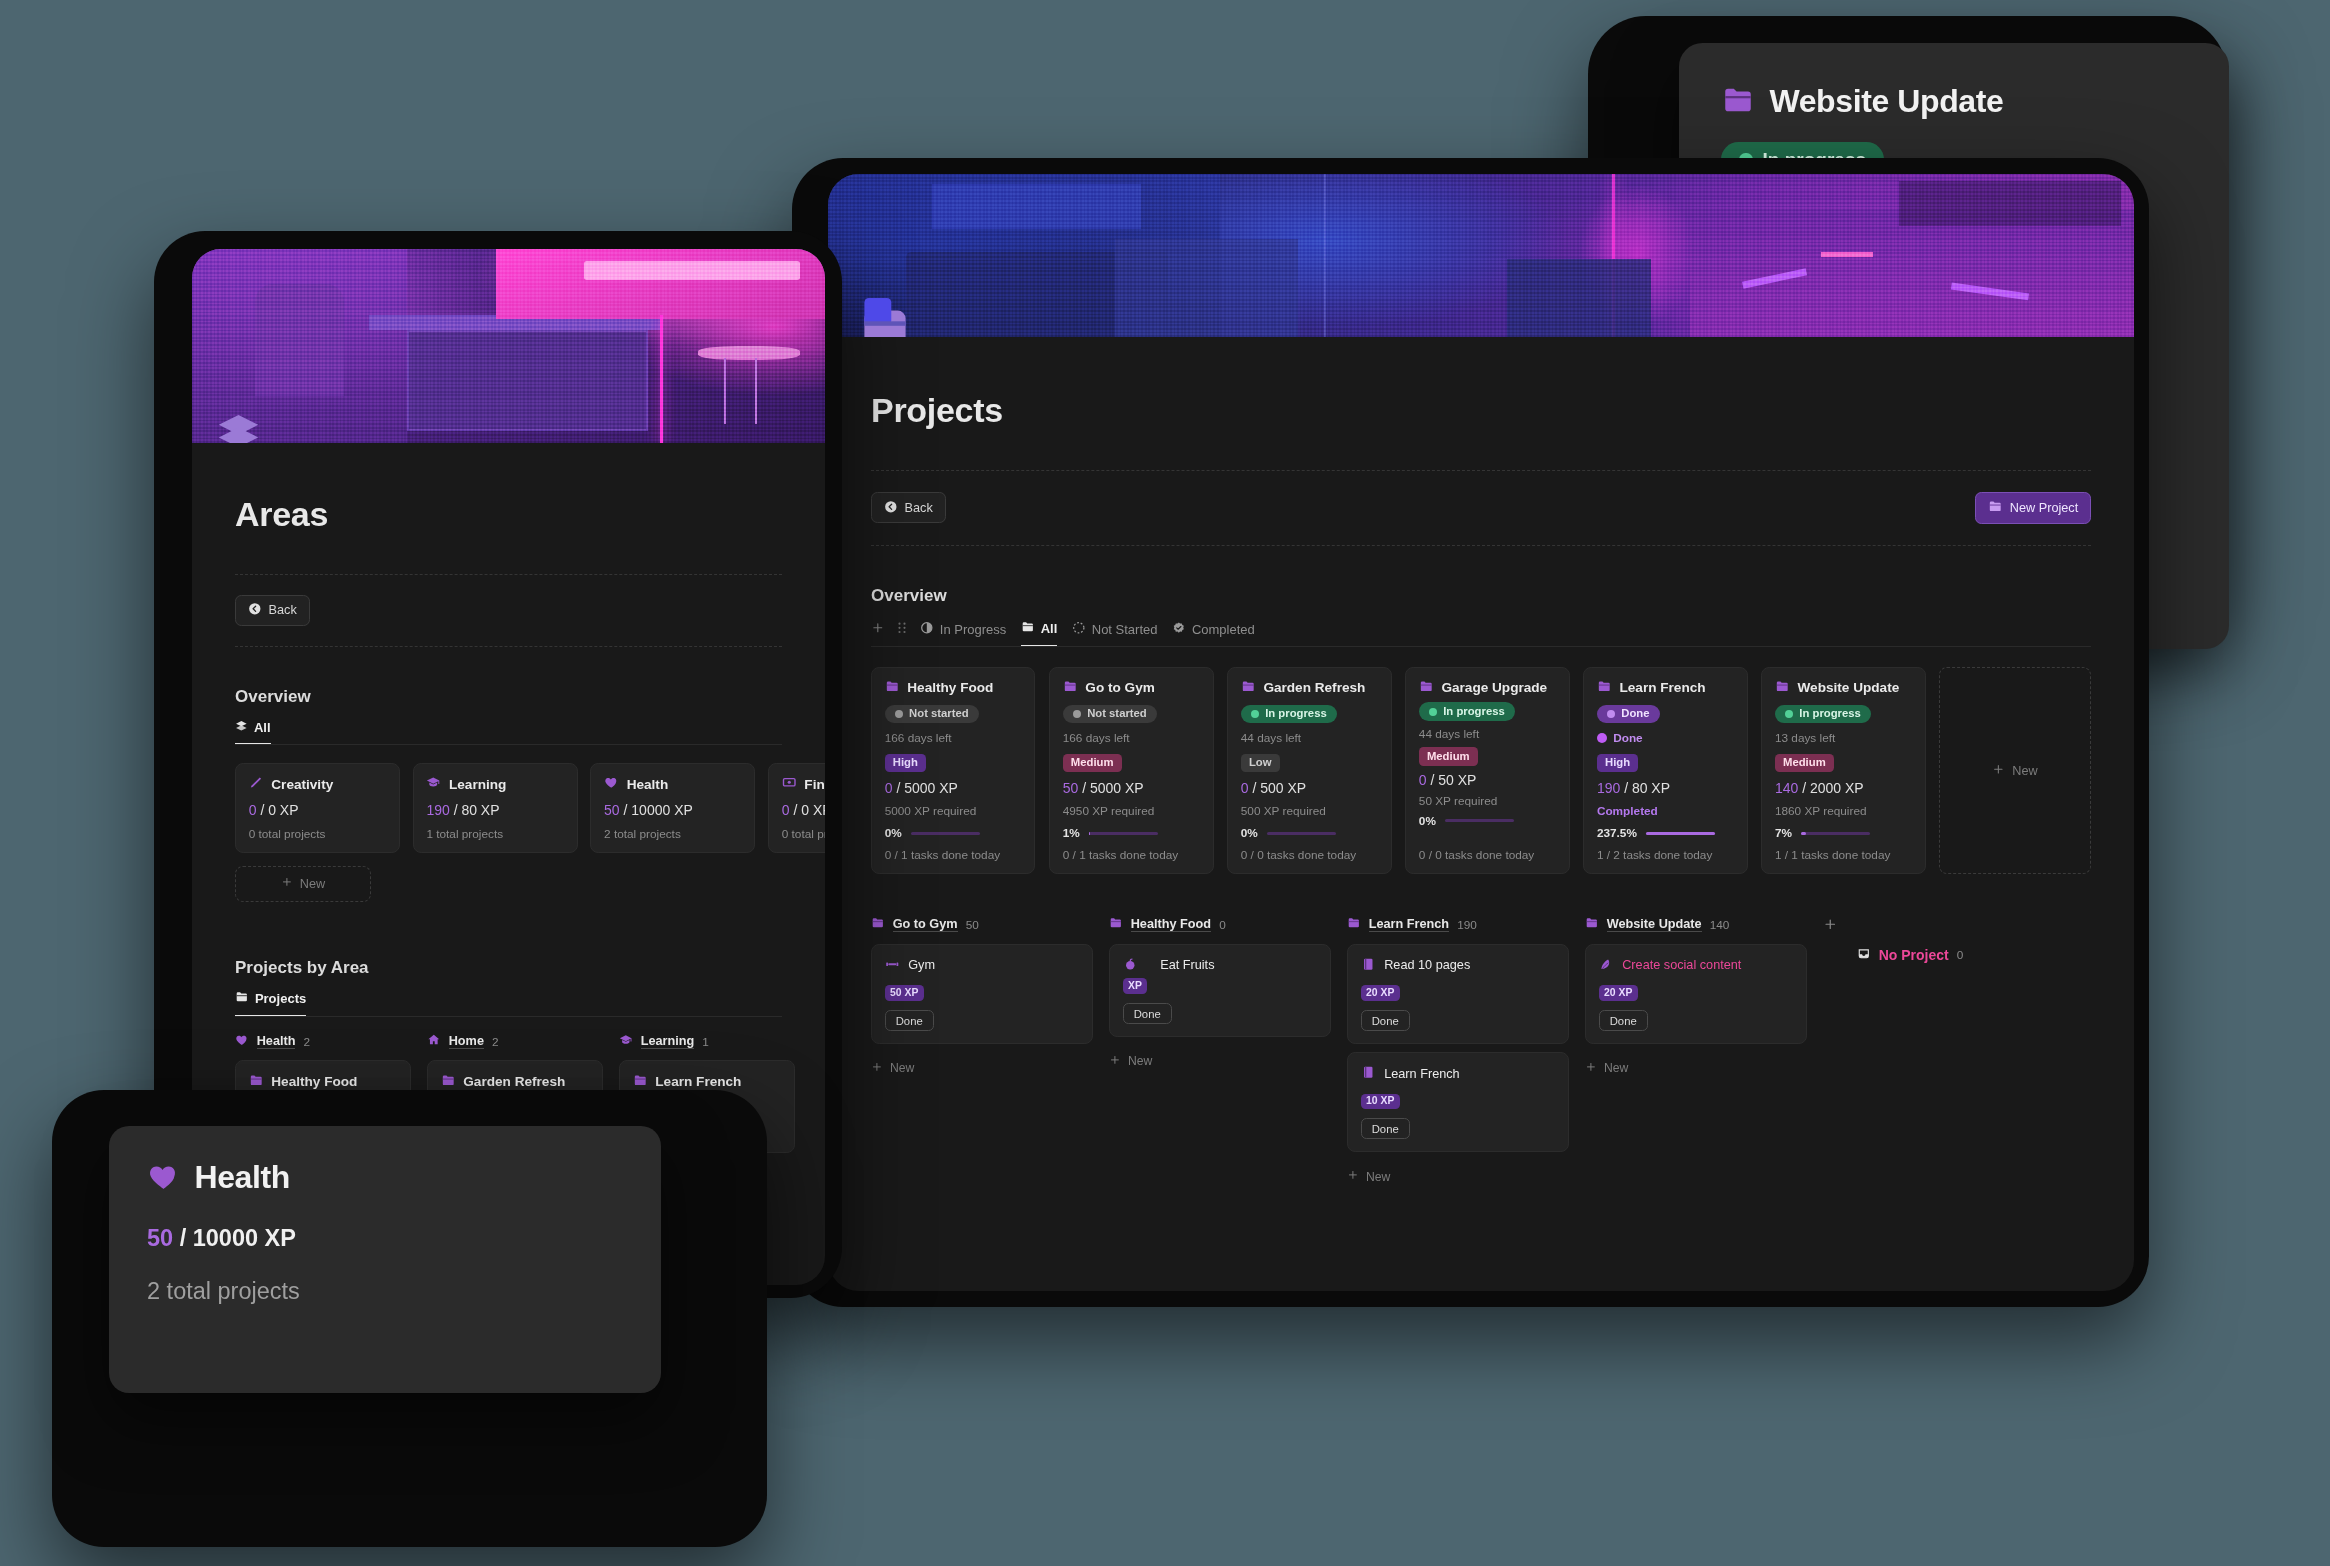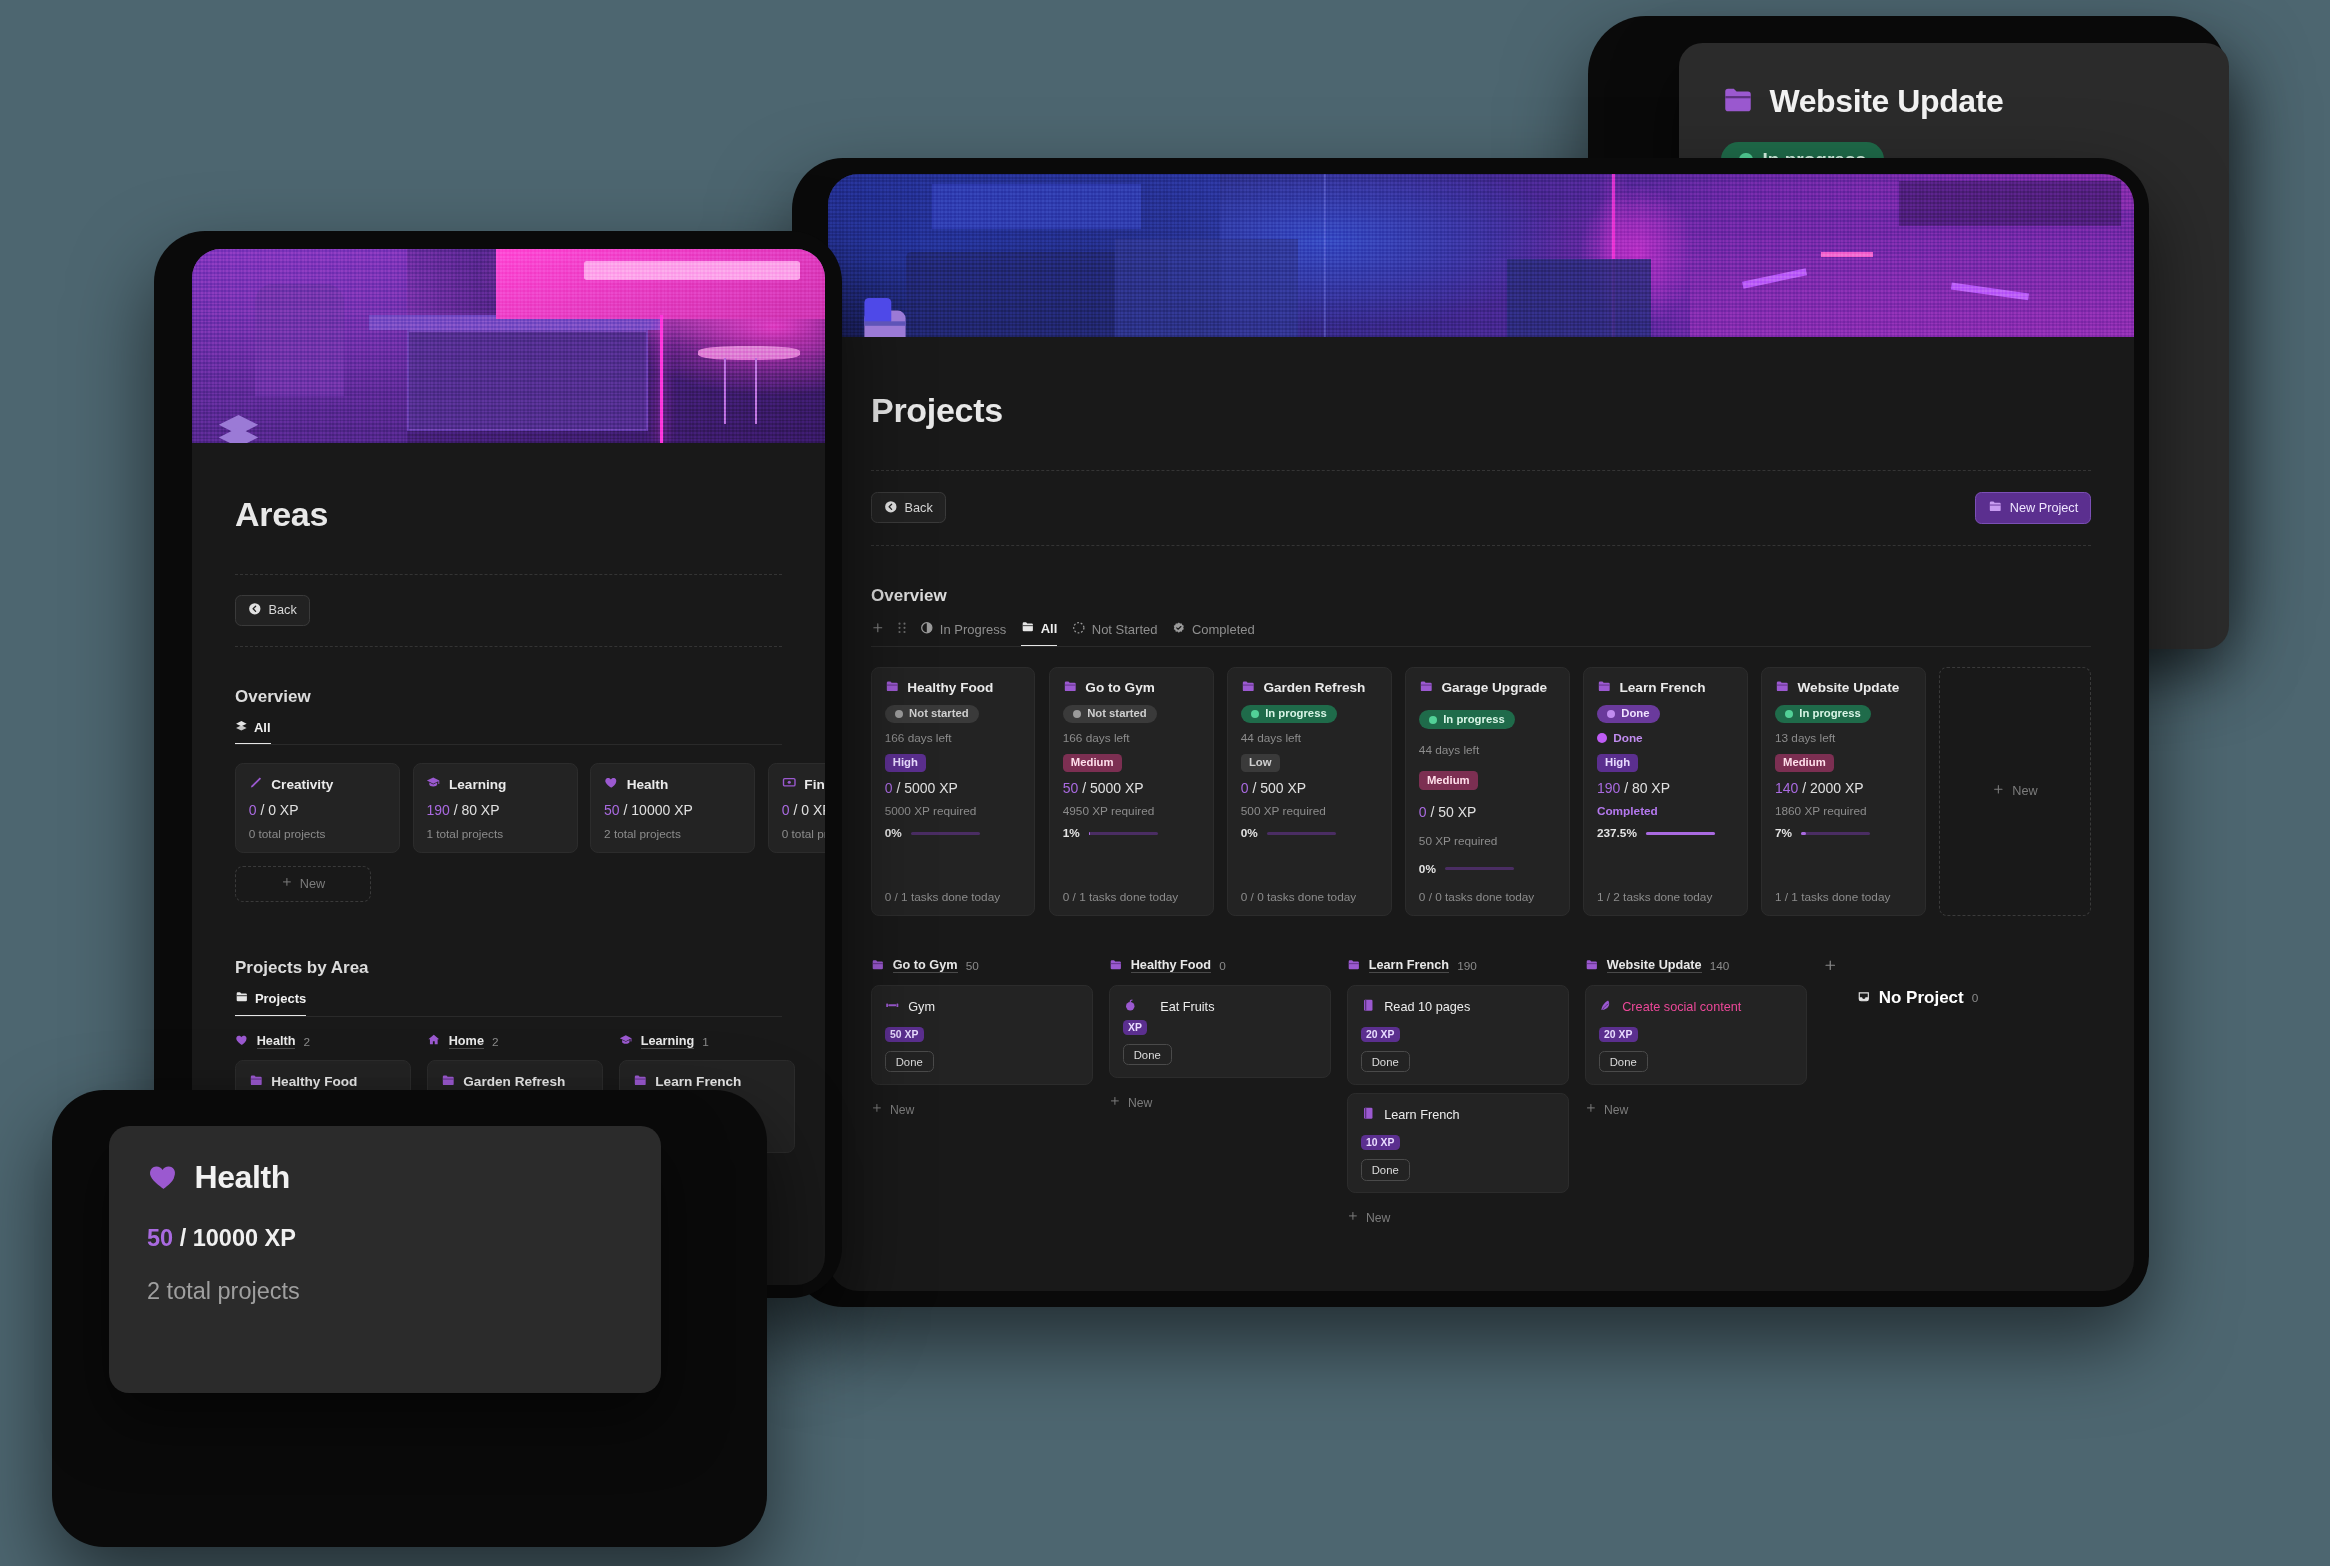--- a/index.html
+++ b/index.html
@@ -374,21 +374,21 @@
        </div>
        <div class="muted" style="">500 XP required</div>
        <div class="progress-row">
          <span class="pct">0%</span>
          <span class="bar" style="width:69px;">
                   <i style="width:0%;"></i>
                 </span>
        </div>
        <div class="muted" style="margin-top:auto;">0 / 0 tasks done today</div>
             </div>
-            <div class="card" style="width: 173px; min-height: 194px; display: flex; flex-direction: column; gap: 14px;">
+            <div class="card" style="width: 173px; min-height: 194px; display: flex; flex-direction: column; gap: 6px;">
               <div class="card-title">
          <span class="svgicon"><svg width="14.5" height="14.5" viewBox="0 0 24 24">
                     <path fill="#9b59d0" d="M3 6a2 2 0 0 1 2-2h4l2 2h8a2 2 0 0 1 2 2v10a2 2 0 0 1-2 2H5a2 2 0 0 1-2-2z"></path>
                     <rect x="3" y="9.3" width="18" height="1.5" fill="#5d3280"></rect>
                   </svg></span>
          <span>Garage Upgrade</span>
        </div>
        <div>
          <span class="pill pill-green">
            <i class="dot" style="background:#52d197;"></i>
@@ -627,21 +627,21 @@
        <span><span class="svgicon"><svg width="14.5" height="14.5" viewBox="0 0 24 24">
                       <path d="M12 5v14M5 12h14" stroke="#8a8a8a" stroke-width="2" stroke-linecap="round" fill="none"></path>
                     </svg></span></span>
        <span style="font-size:12.2px;color:#8a8a8a;"></span>
      </div>
      <div style="display:flex;align-items:center;gap:8.1px;padding-left:34px;">
        <span class="svgicon"><svg width="13.6" height="13.6" viewBox="0 0 24 24">
                     <path fill="none" stroke="#e2e2e2" stroke-width="2" d="M4 5h16v11a3 3 0 0 1-3 3H7a3 3 0 0 1-3-3z"></path>
                     <path fill="#e2e2e2" d="M4 13h5a3 3 0 0 0 6 0h5v3a3 3 0 0 1-3 3H7a3 3 0 0 1-3-3z"></path>
                   </svg></span>
-       <span style="font-size:17px;font-weight:700;color:#ffffff;">No Project</span>
+       <span style="font-size:14px;font-weight:700;color:#ec4899;">No Project</span>
        <span style="font-size:11.8px;color:#8a8a8a;">0</span>
      </div>
             </div>
           </div>
       </div>
     </div>
   </div>
 
   <div class="frame" style="left:154px; top:231px; width:688px; height:1067px; border-radius:51px;"></div>
   <div class="screen" style="left:192px; top:249px; width:633px; height:1036px; border-radius:29px;">

